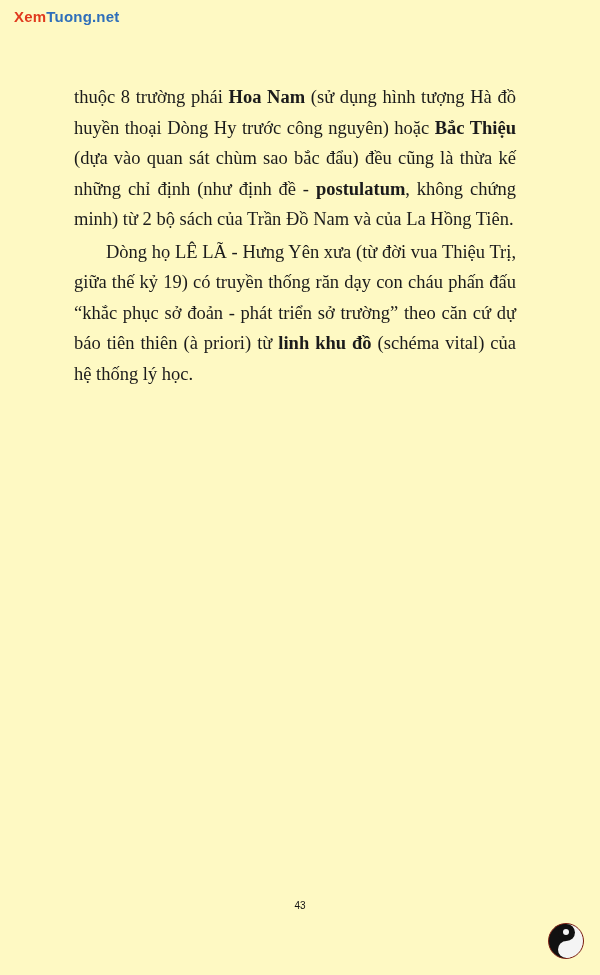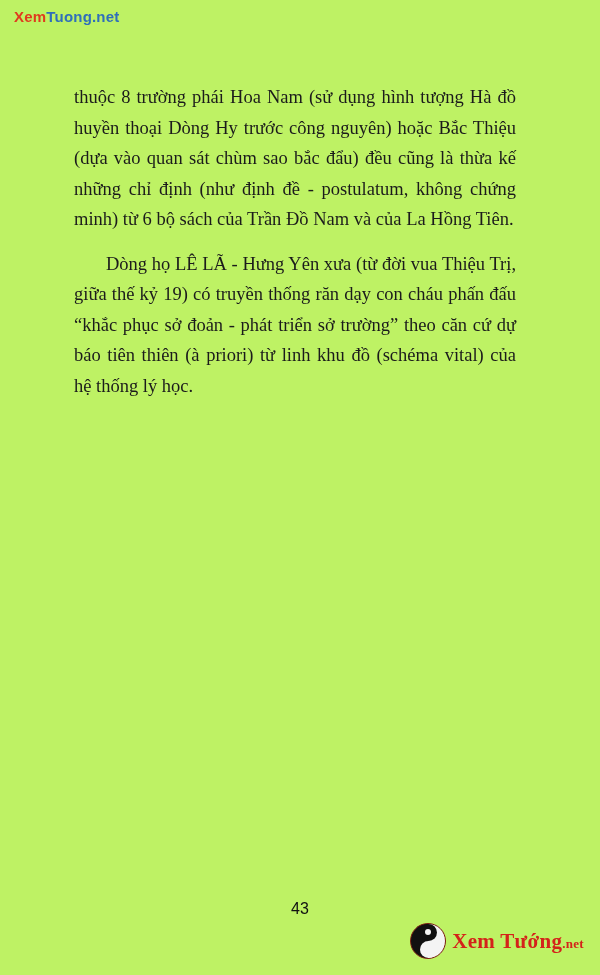--- a/index.html
+++ b/index.html
@@ -11,21 +11,21 @@
     height: 975px;
     background: #ffffff;
     font-family: "Liberation Serif", serif;
     position: relative;
     overflow: hidden;
   }
 
   .page {
     position: absolute;
     inset: 0;
-    background: #bef264;
+    background: #fef9c3;
   }
 
   
   .watermark-top {
     position: absolute;
     left: 14px;
     top: 8px;
     font-family: "Liberation Sans", sans-serif;
     font-size: 15px;
     font-weight: bold;
@@ -44,38 +44,38 @@
     font-size: 18.5px;
     line-height: 30.5px;
     color: #1b1b1b;
     text-align: justify;
     text-justify: inter-word;
   }
   .para {
     margin: 0 0 0 0;
   }
   .para + .para {
-    margin-top: 14px;
+    margin-top: 2px;
   }
   .indent {
     text-indent: 32px;
   }
   .b {
-    font-weight: normal;
+    font-weight: bold;
   }
 
   
   .page-number {
     position: absolute;
     left: 0;
     right: 0;
     top: 900px;
     text-align: center;
     font-family: "Liberation Sans", sans-serif;
-    font-size: 16px;
+    font-size: 10px;
     color: #111;
   }
 
   
   .logo {
     position: absolute;
     right: 16px;
     bottom: 16px;
     display: flex;
     align-items: center;
@@ -137,34 +137,31 @@
 
 <div class="page">
 
   <div class="watermark-top">
     <span class="wm-xem">Xem</span><span class="wm-tuong">Tuong</span><span class="wm-net">.net</span>
   </div>
 
   <div class="body-text">
 
     <p class="para">
-      <span>thuộc 8 trường phái </span><span class="b">Hoa Nam</span><span> (sử dụng hình tượng Hà đồ huyền thoại Dòng Hy trước công nguyên) hoặc </span><span class="b">Bắc Thiệu</span><span> (dựa vào quan sát chùm sao bắc đẩu) đều cũng là thừa kế những chỉ định (như định đề - </span><span class="b">postulatum</span><span>, không chứng minh) từ 6 bộ sách của Trần Đồ Nam và của La Hồng Tiên.</span>
+      <span>thuộc 8 trường phái </span><span class="b">Hoa Nam</span><span> (sử dụng hình tượng Hà đồ huyền thoại Dòng Hy trước công nguyên) hoặc </span><span class="b">Bắc Thiệu</span><span> (dựa vào quan sát chùm sao bắc đẩu) đều cũng là thừa kế những chỉ định (như định đề - </span><span class="b">postulatum</span><span>, không chứng minh) từ 2 bộ sách của Trần Đồ Nam và của La Hồng Tiên.</span>
     </p>
 
     <p class="para indent">
       <span>Dòng họ LÊ LÃ - Hưng Yên xưa (từ đời vua Thiệu Trị, giữa thế kỷ 19) có truyền thống răn dạy con cháu phấn đấu “khắc phục sở đoản - phát triển sở trường” theo căn cứ dự báo tiên thiên (à priori) từ </span><span class="b">linh khu đồ</span><span> (schéma vital) của hệ thống lý học.</span>
     </p>
 
   </div>
 
   <div class="page-number">43</div>
 
   <div class="logo">
     <div class="yinyang">
       <div class="yy-dot-top"></div>
       <div class="yy-dot-bot"></div>
     </div>
-    <div class="logo-text">
-      <span>Xem Tướng</span><span class="dotnet">.net</span>
-    </div>
   </div>
 
 </div>
 
 </body></html>

